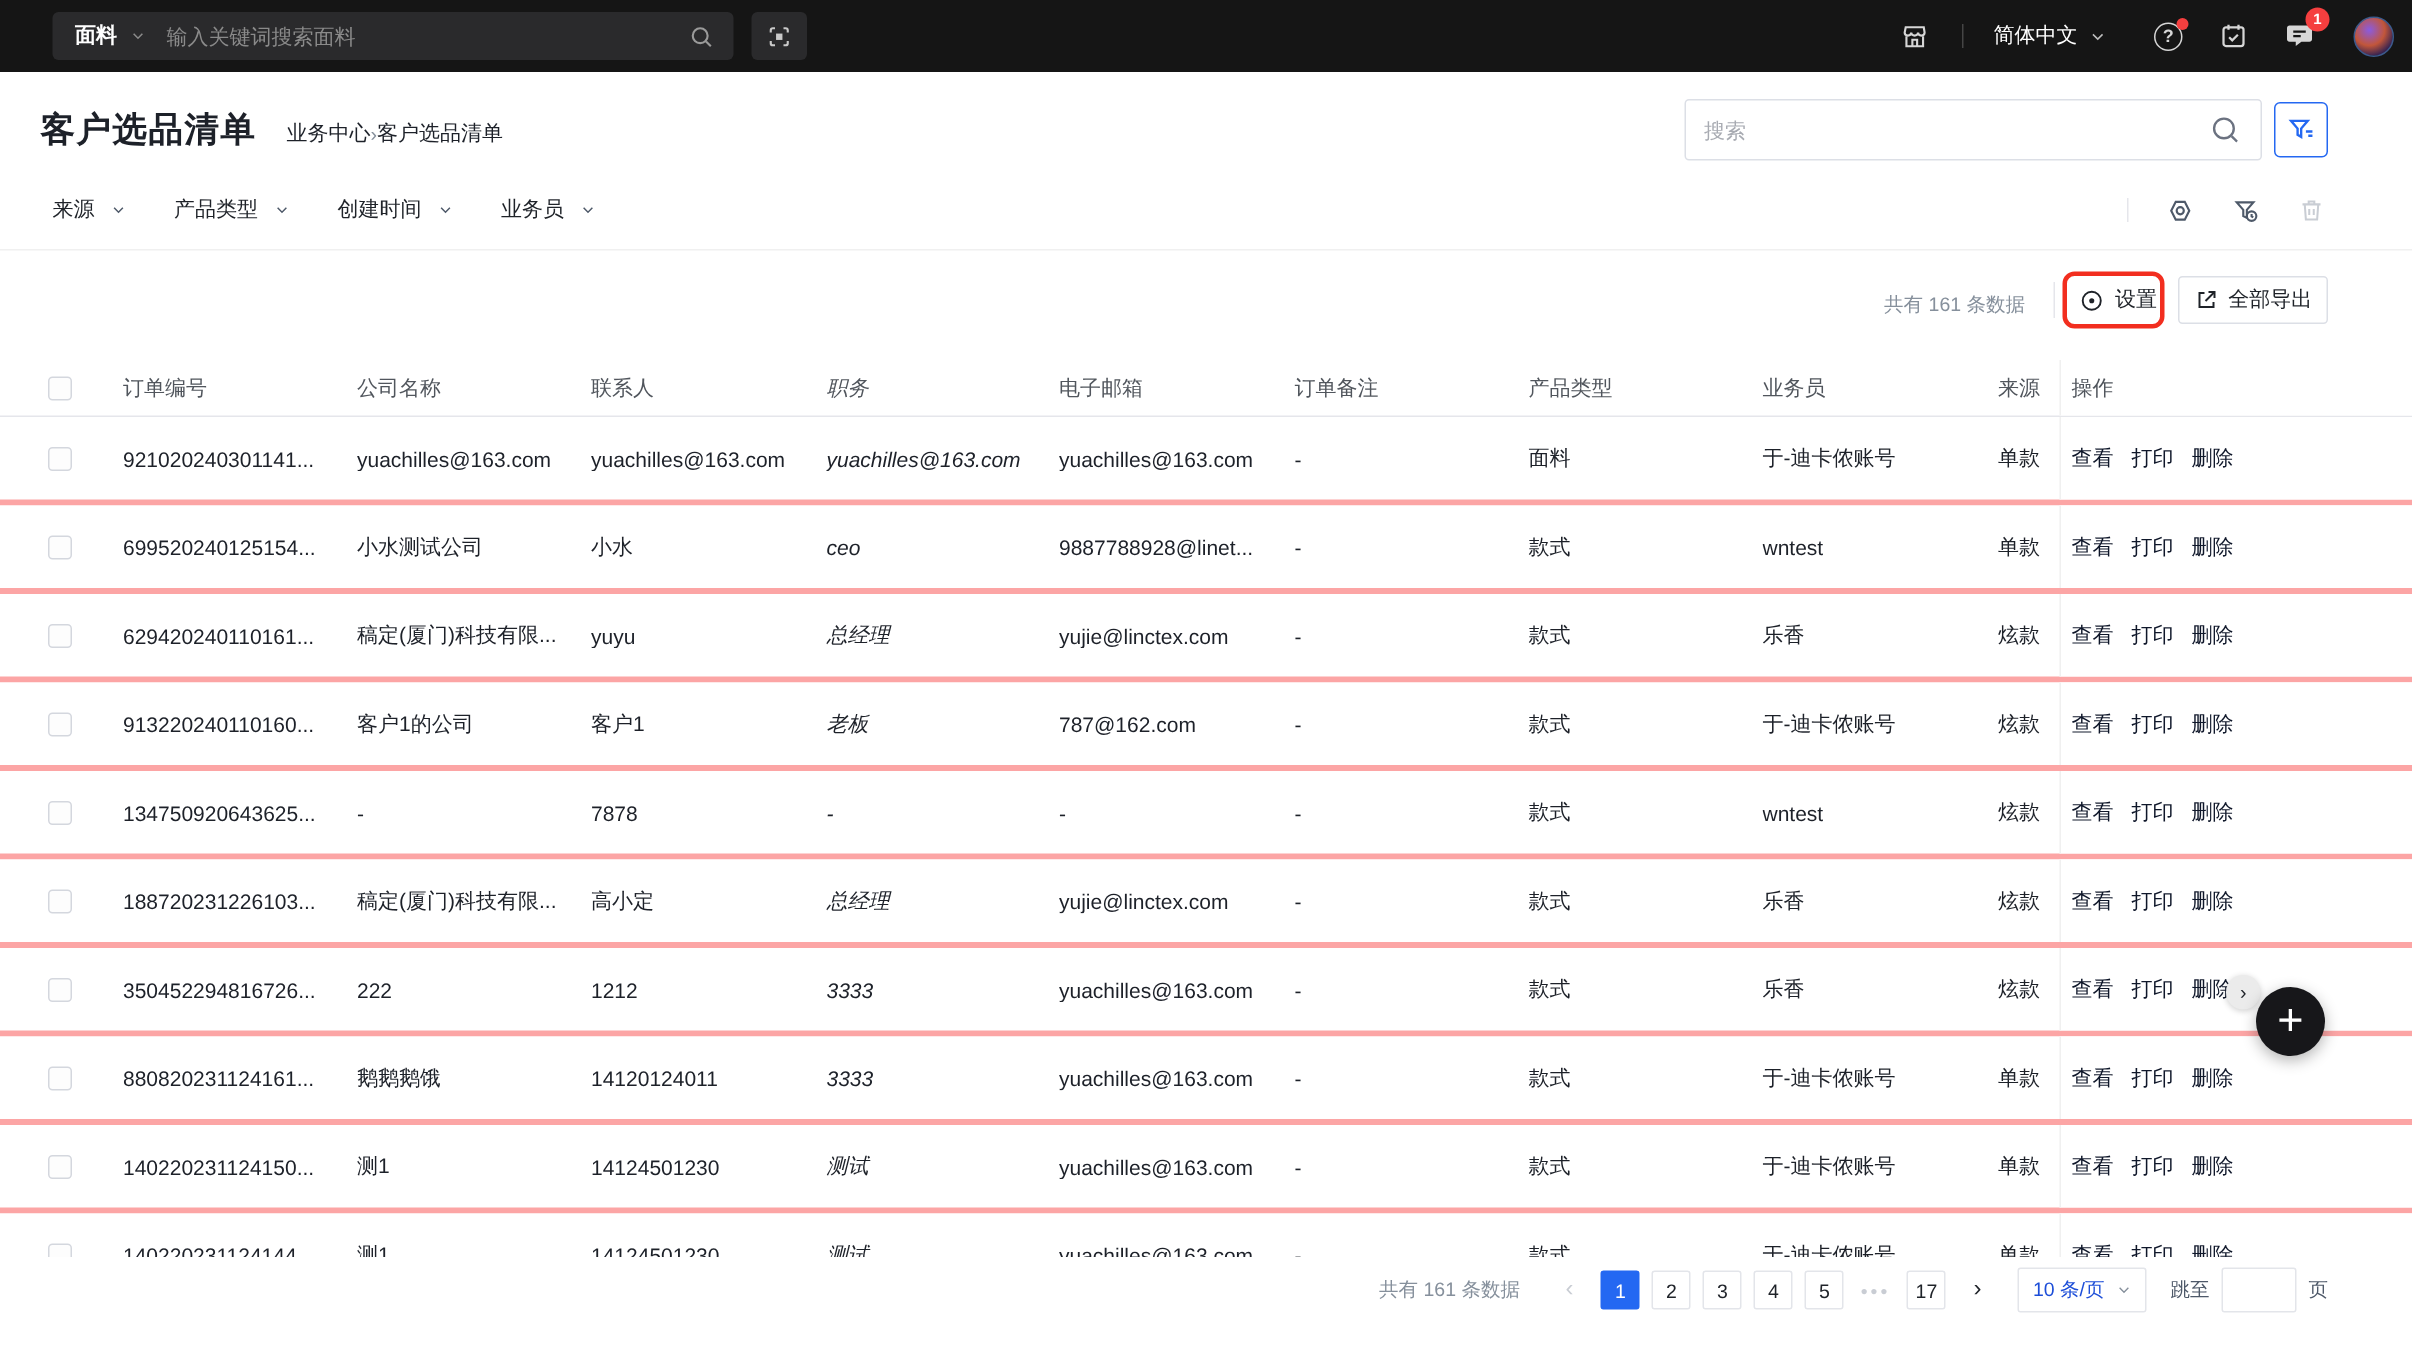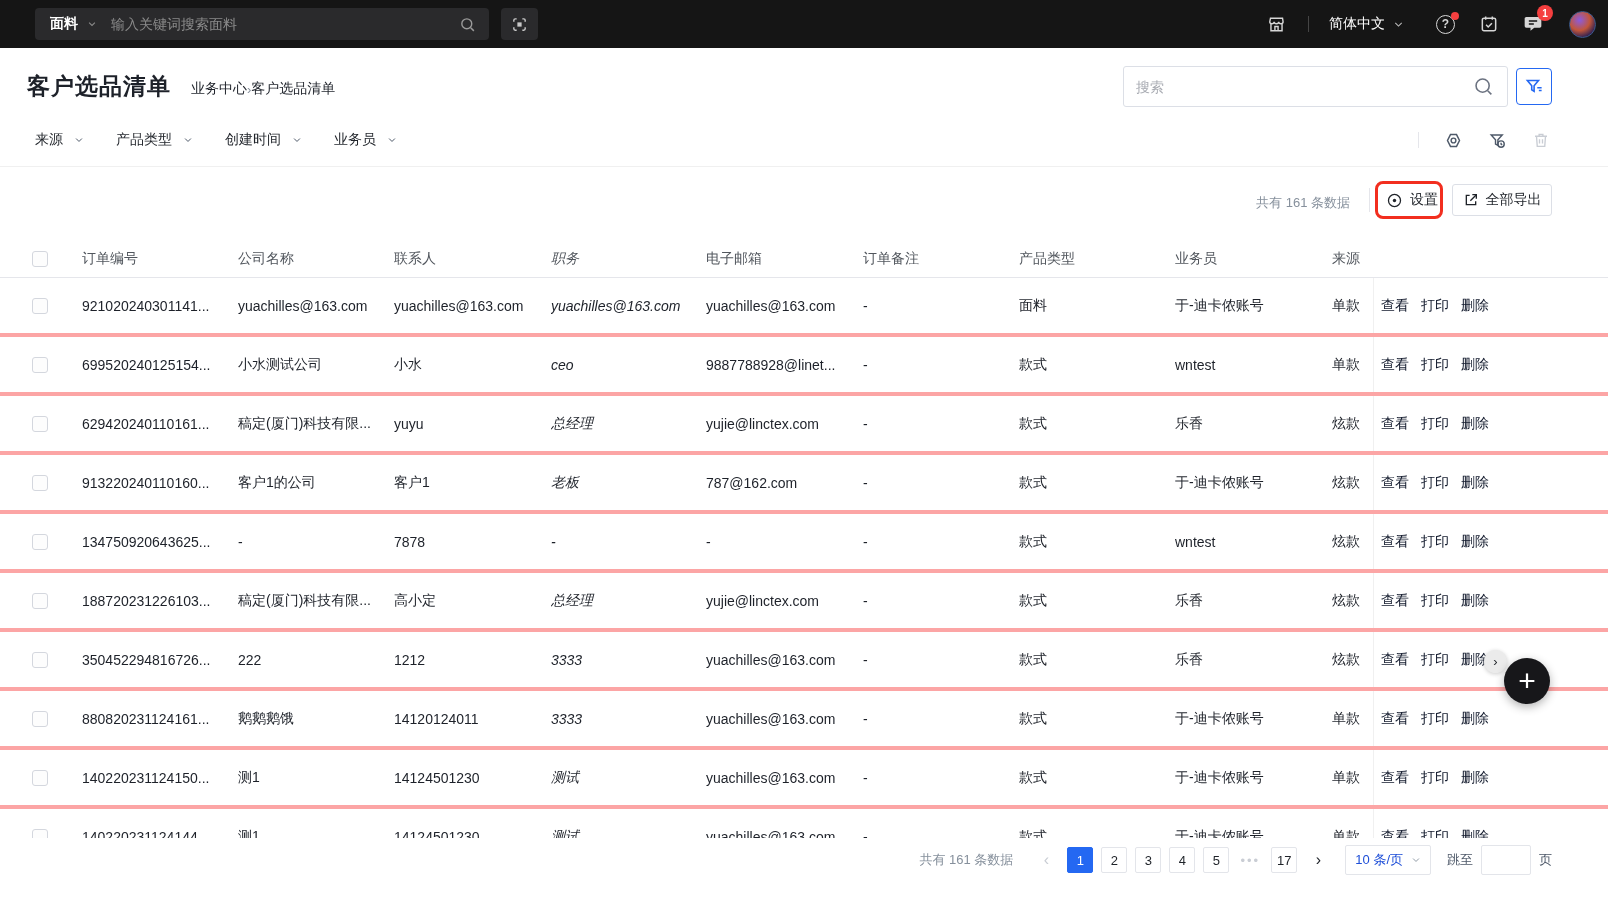--- a/index.html
+++ b/index.html
@@ -354,20 +354,23 @@
     <span class="cb"></span>
     <div class="td c-order">订单编号</div>
     <div class="td c-company">公司名称</div>
     <div class="td c-contact">联系人</div>
     <div class="td c-title">职务</div>
     <div class="td c-email">电子邮箱</div>
     <div class="td c-note">订单备注</div>
     <div class="td c-type">产品类型</div>
     <div class="td c-sales">业务员</div>
     <div class="td c-source">来源</div>
+    <div class="fixed-cell">
+      <span>操作</span>
+    </div>
   </div>
 
   <div>
 
       <div class="trow">
         <span class="cb"></span>
         <div class="td c-order">921020240301141...</div>
         <div class="td c-company">yuachilles@163.com</div>
         <div class="td c-contact">yuachilles@163.com</div>
         <div class="td c-title">yuachilles@163.com</div>

